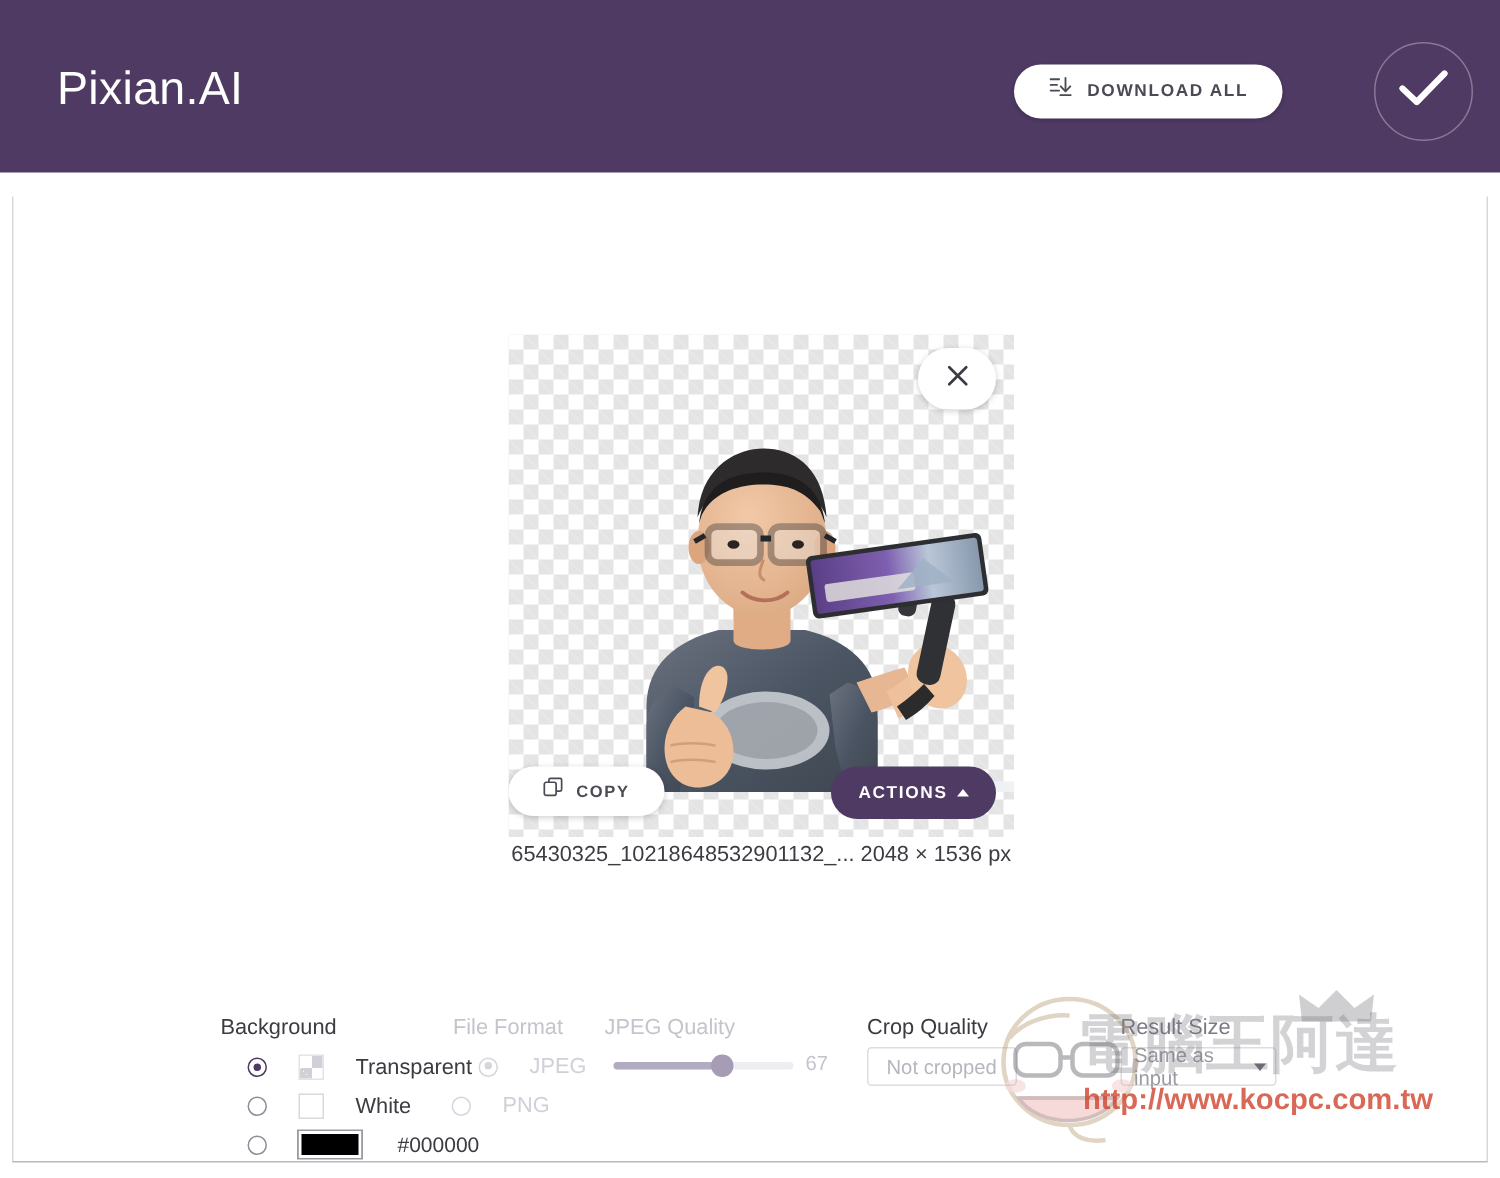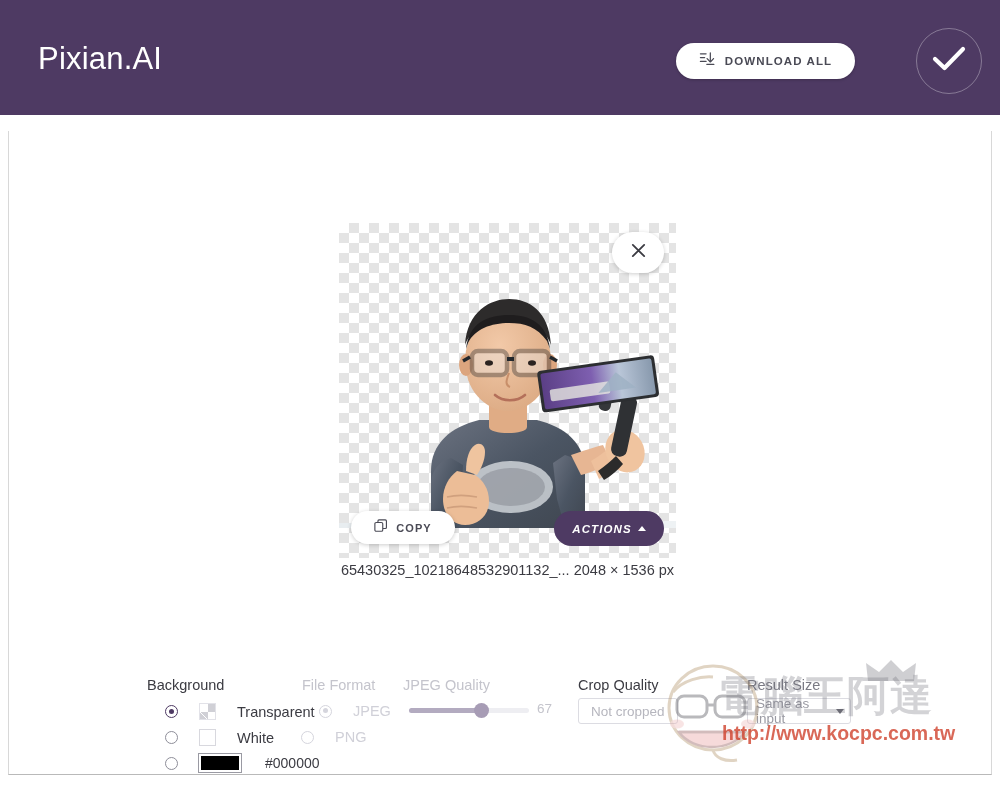--- a/index.html
+++ b/index.html
@@ -124,21 +124,21 @@
     background: #ffffff;
     border-radius: 21px;
     display: flex;
     align-items: center;
     justify-content: center;
     cursor: pointer;
     box-shadow: 0 1px 4px rgba(0,0,0,0.2);
   }
   .copy-btn {
     position: absolute;
-    left: 12px;
+    left: 0;
     top: 288px;
     width: 104px;
     height: 33px;
     background: #ffffff;
     border-radius: 17px;
     display: flex;
     align-items: center;
     justify-content: center;
     gap: 8px;
     cursor: pointer;
@@ -162,21 +162,20 @@
     align-items: center;
     justify-content: center;
     gap: 6px;
     cursor: pointer;
   }
   .actions-btn .label {
     color: #ffffff;
     font-size: 11.5px;
     letter-spacing: 1.1px;
     font-weight: 700;
-    font-style: italic;
   }
   .caret-up {
     width: 0; height: 0;
     border-left: 4px solid transparent;
     border-right: 4px solid transparent;
     border-bottom: 5px solid #ffffff;
     margin-top: -1px;
   }
 
   .file-meta {

